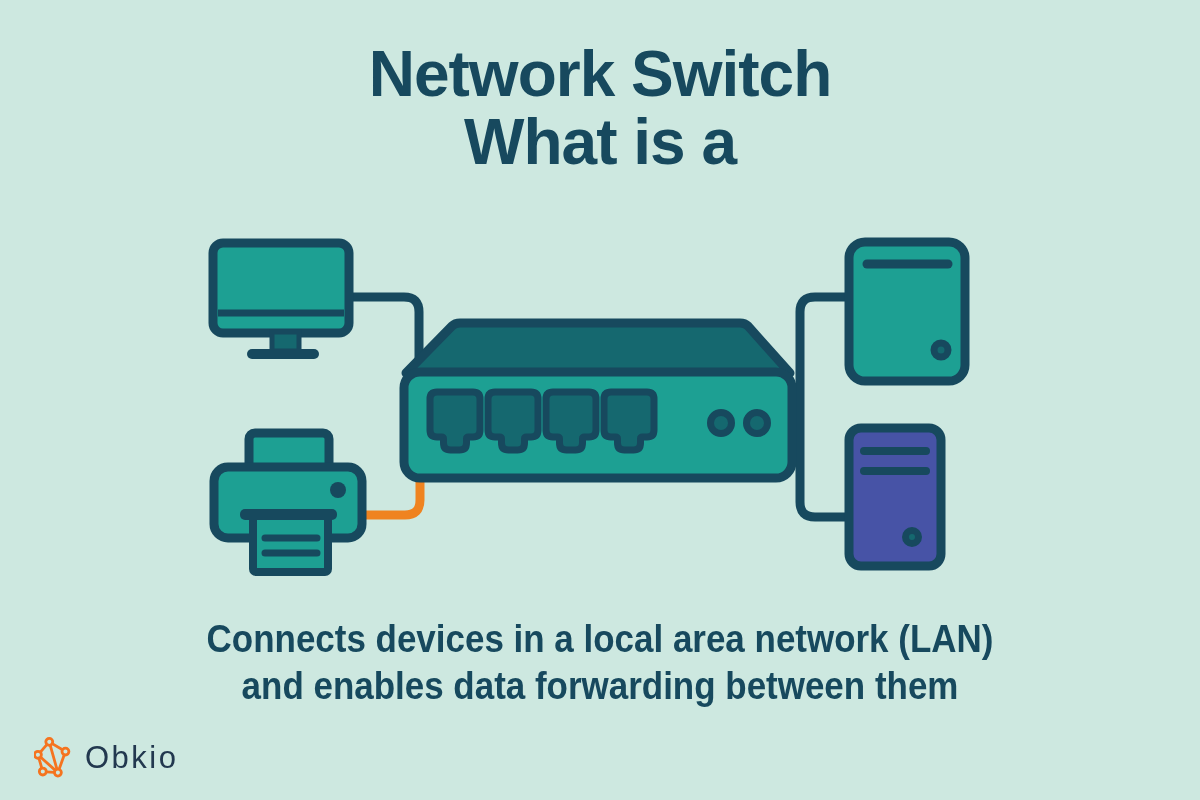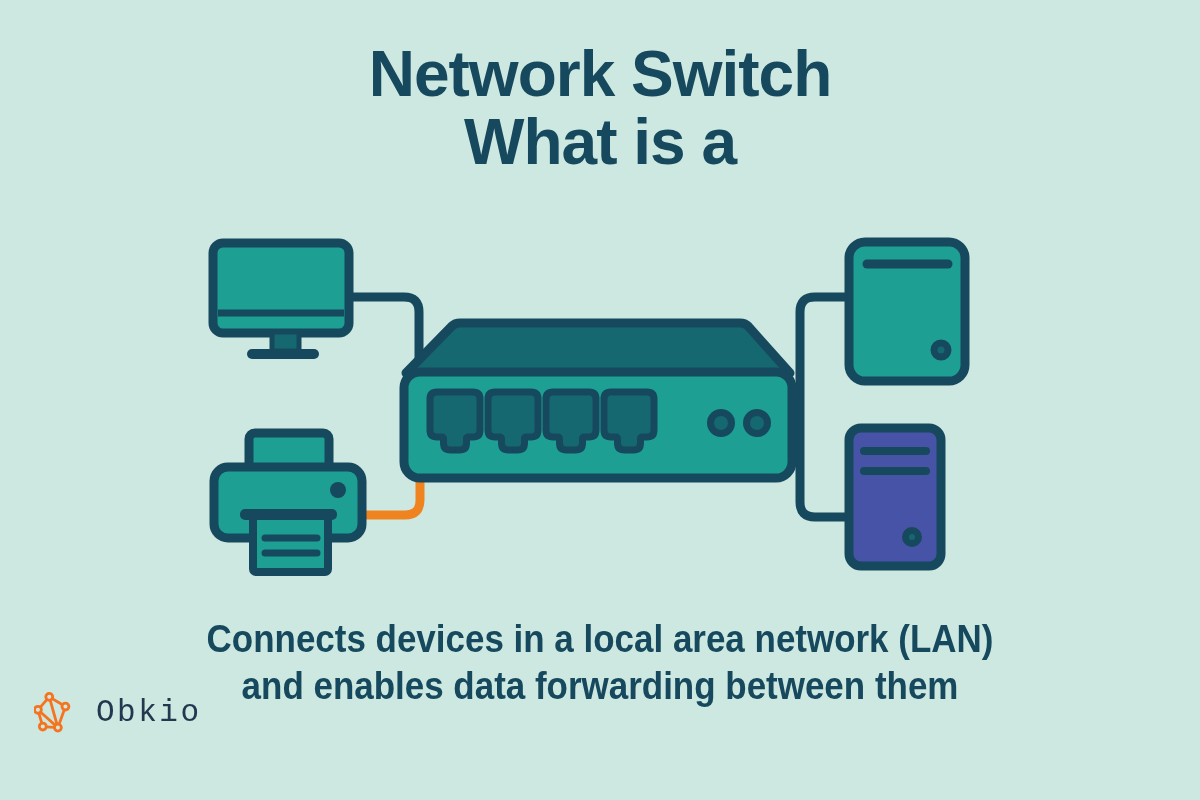--- a/index.html
+++ b/index.html
@@ -32,25 +32,24 @@
     text-align: center;
     color: var(--navy);
     font-size: 38px;
     font-weight: 700;
     line-height: 47px;
     transform: scaleX(0.92);
     transform-origin: 50% 50%;
   }
   .logo {
     position: absolute;
-    left: 34px; top: 692px;
+    left: 34px; top: 737px;
     display: flex;
     align-items: center;
-    gap: 25px;
-    font-family: Liberation Mono, monospace;
+    gap: 14px;
   }
   .logo-text {
     color: var(--logo-text);
     font-size: 31px;
     font-weight: 500;
     letter-spacing: 2.5px;
   }
   
   .f-teal { fill: var(--teal); }
   .f-darkteal { fill: var(--darkteal); }

